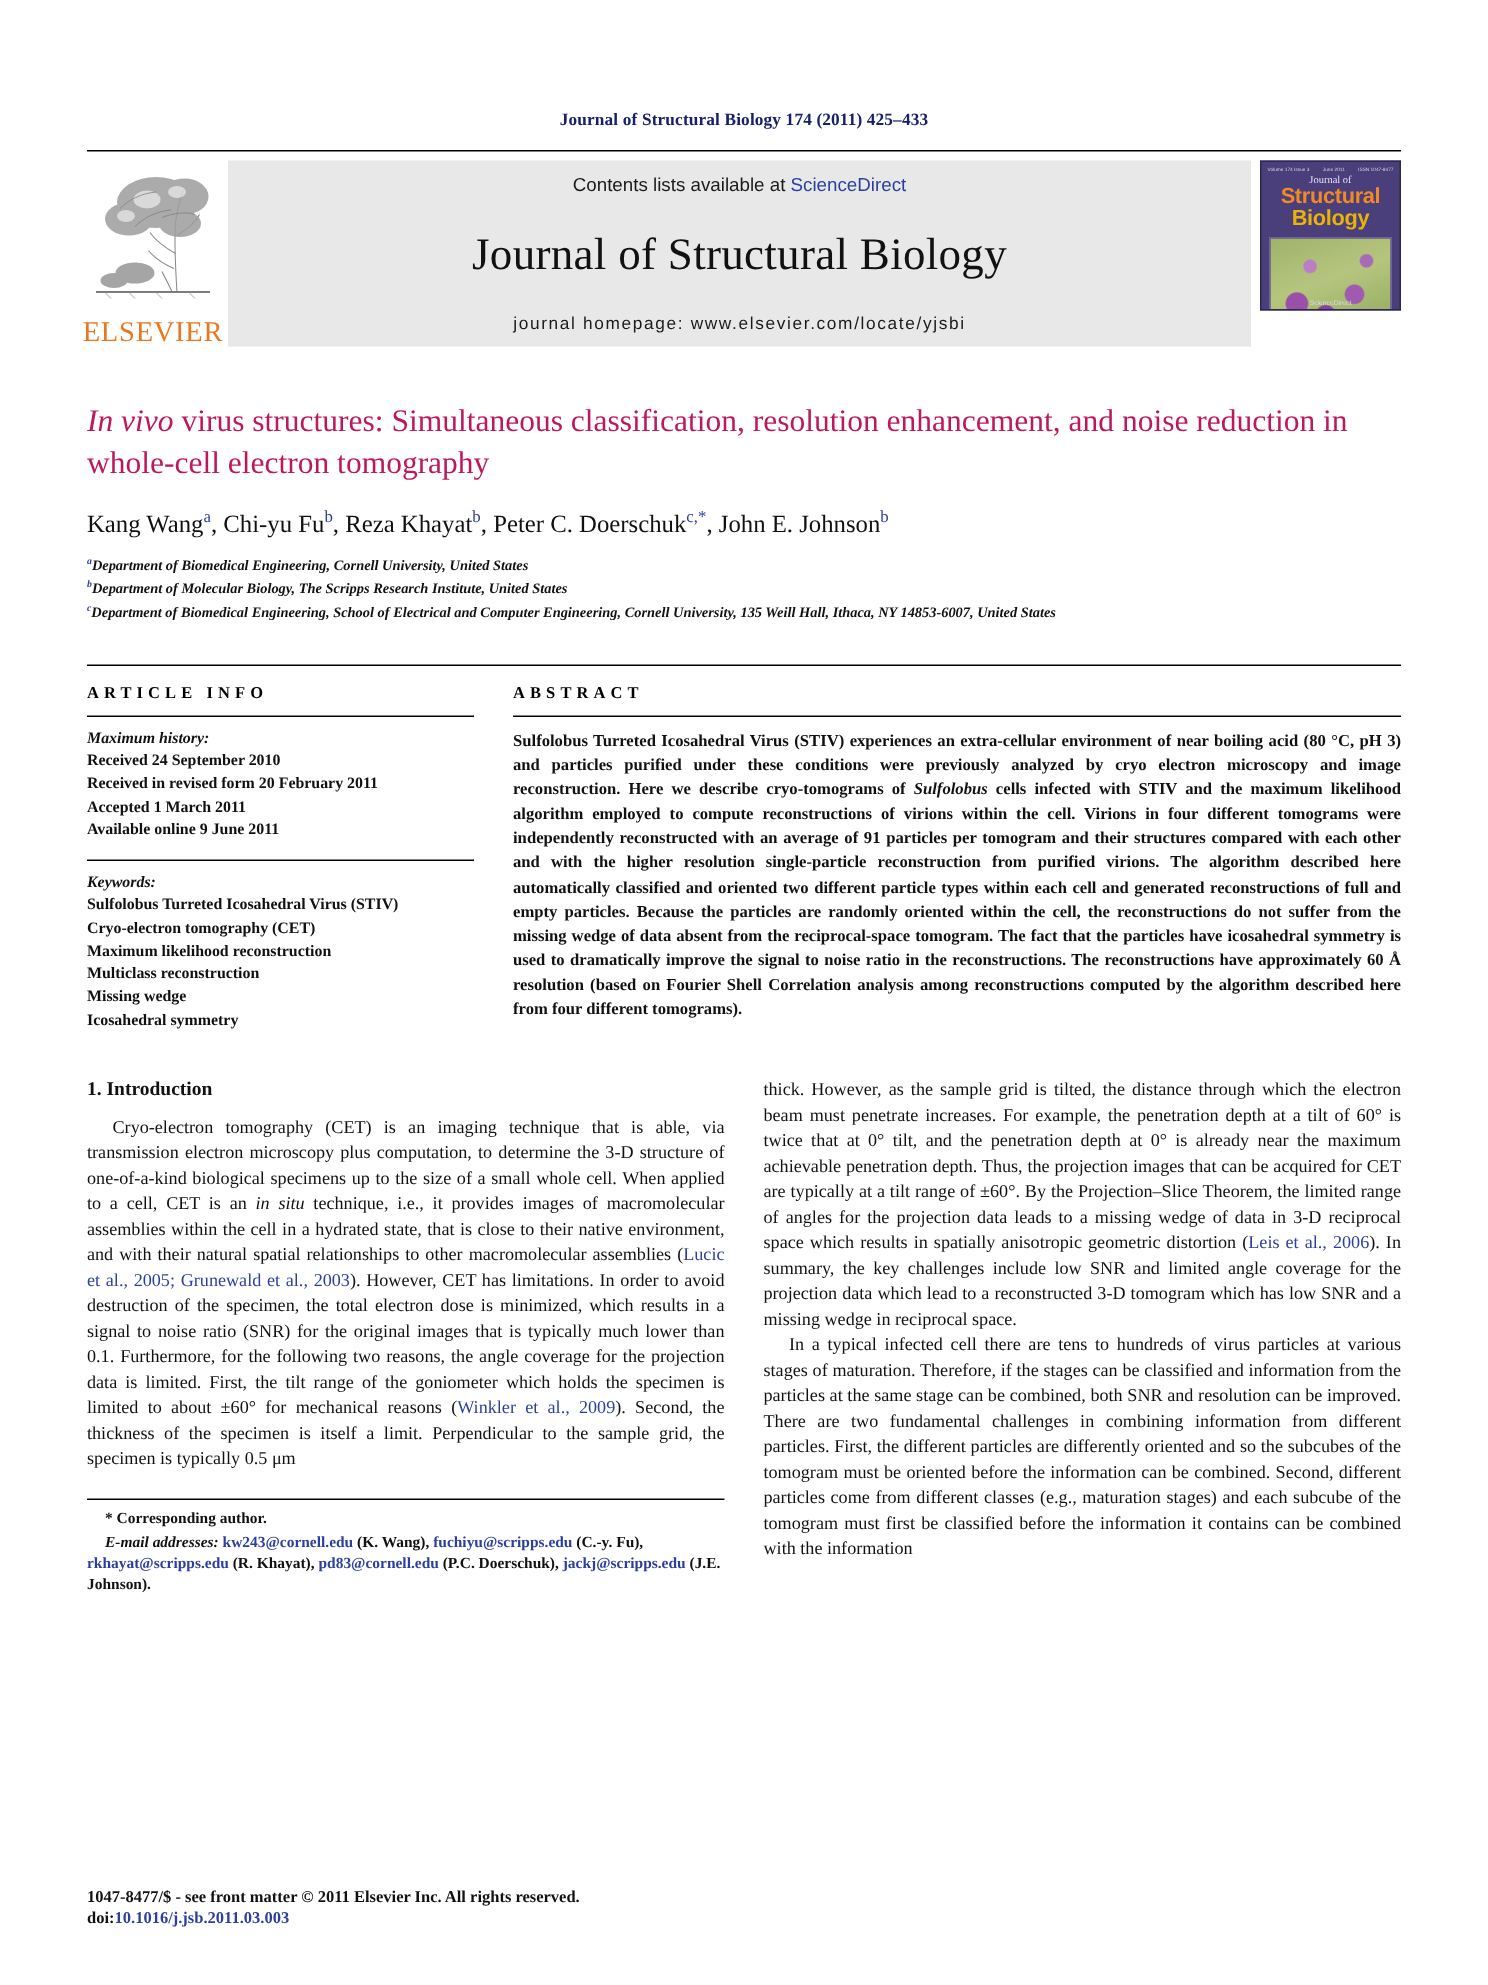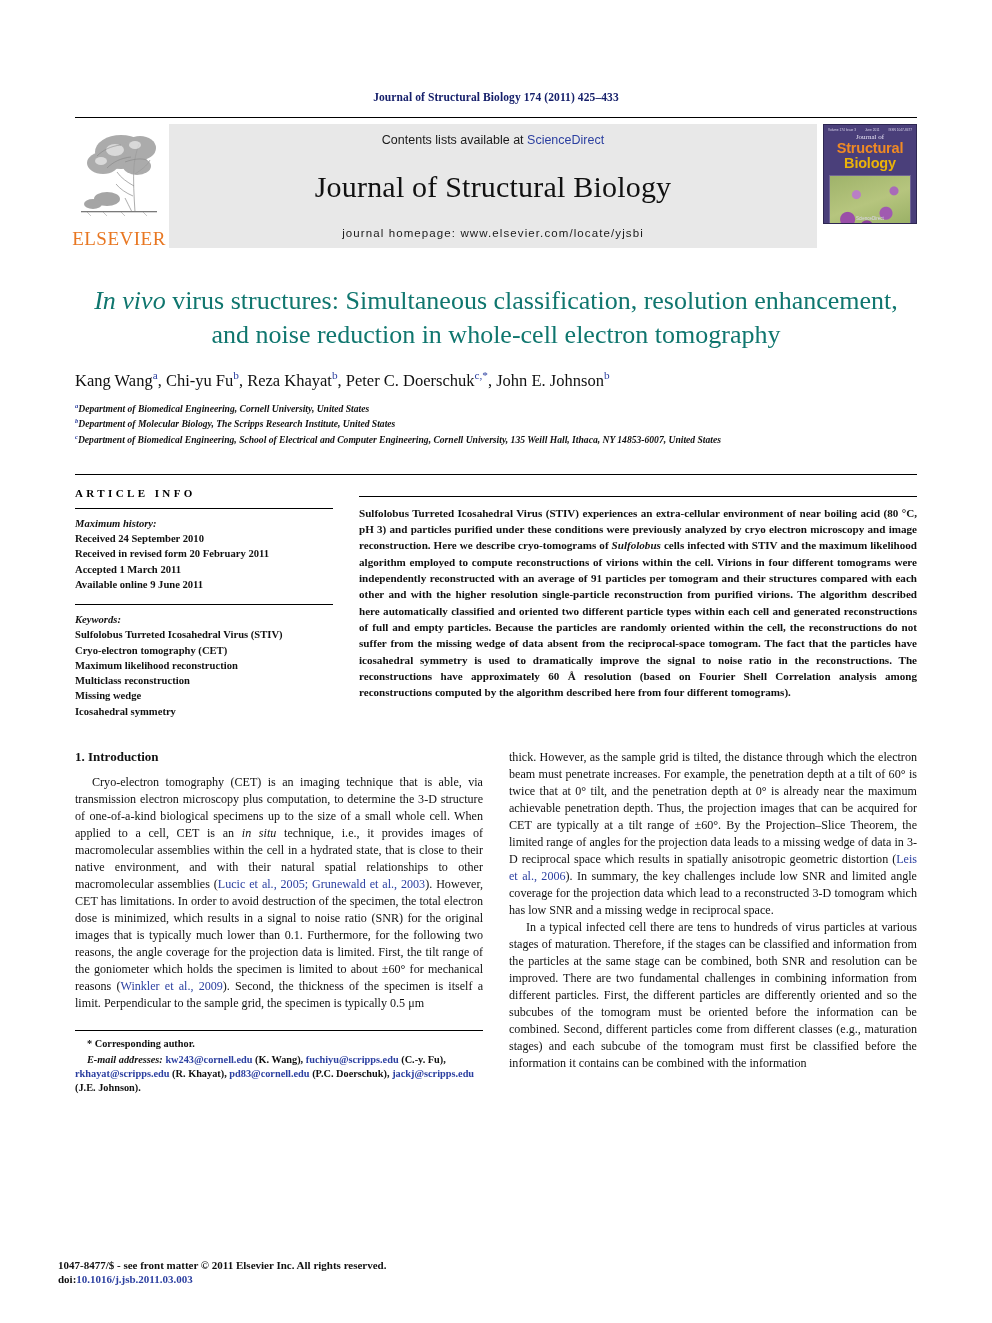--- a/index.html
+++ b/index.html
@@ -14,21 +14,21 @@
     font-family: "Liberation Serif", "DejaVu Serif", serif;
     color: #000000;
     position: relative;
     overflow: hidden;
   }
 
   .page {
     position: relative;
     width: 992px;
     height: 1323px;
-    padding: 17px;
+    padding: 0;
     box-sizing: border-box;
   }
 
   
   .running-head {
     text-align: center;
     font-family: "Liberation Serif", serif;
     font-weight: bold;
     font-size: 11.5px;
     color: #16206b;
@@ -169,26 +169,25 @@
     font-family: "Liberation Sans", sans-serif;
   }
 
   
   .title-block {
     margin: 36px 58px 0 58px;
     border-top: 0px;
   }
   .art-title {
     font-family: "Liberation Serif", serif;
-    font-size: 26px;
+    font-size: 21px;
     line-height: 1.31;
-    color: #0f766e;
+    color: #be185d;
     margin: 0;
     font-weight: normal;
-    text-align: center;
   }
   .art-title em { font-style: italic; }
 
   .authors {
     margin-top: 17px;
     font-family: "Liberation Serif", serif;
     font-size: 16.5px;
     color: #111;
   }
   .authors sup, .aff sup {
@@ -443,20 +442,21 @@
         <div>Sulfolobus Turreted Icosahedral Virus (STIV)</div>
         <div>Cryo-electron tomography (CET)</div>
         <div>Maximum likelihood reconstruction</div>
         <div>Multiclass reconstruction</div>
         <div>Missing wedge</div>
         <div>Icosahedral symmetry</div>
       </div>
     </div>
 
     <div class="col-abs">
+      <div class="sec-head">ABSTRACT</div>
       <div class="rule"></div>
       <div class="abs-body"><span>Sulfolobus Turreted Icosahedral Virus (STIV) experiences an extra-cellular environment of near boiling acid (80 °C, pH 3) and particles purified under these conditions were previously analyzed by cryo electron microscopy and image reconstruction. Here we describe cryo-tomograms of </span><em>Sulfolobus</em><span> cells infected with STIV and the maximum likelihood algorithm employed to compute reconstructions of virions within the cell. Virions in four different tomograms were independently reconstructed with an average of 91 particles per tomogram and their structures compared with each other and with the higher resolution single-particle reconstruction from purified virions. The algorithm described here automatically classified and oriented two different particle types within each cell and generated reconstructions of full and empty particles. Because the particles are randomly oriented within the cell, the reconstructions do not suffer from the missing wedge of data absent from the reciprocal-space tomogram. The fact that the particles have icosahedral symmetry is used to dramatically improve the signal to noise ratio in the reconstructions. The reconstructions have approximately 60 Å resolution (based on Fourier Shell Correlation analysis among reconstructions computed by the algorithm described here from four different tomograms).</span></div>
     </div>
   </div>
 
   <div class="body-cols">
 
     <div class="bcol">
       <h2 class="sec-title">1. Introduction</h2>
       <p class="para"><span>Cryo-electron tomography (CET) is an imaging technique that is able, via transmission electron microscopy plus computation, to determine the 3-D structure of one-of-a-kind biological specimens up to the size of a small whole cell. When applied to a cell, CET is an </span><em>in situ</em><span> technique, i.e., it provides images of macromolecular assemblies within the cell in a hydrated state, that is close to their native environment, and with their natural spatial relationships to other macromolecular assemblies (</span><span class="cit">Lucic et al., 2005; Grunewald et al., 2003</span><span>). However, CET has limitations. In order to avoid destruction of the specimen, the total electron dose is minimized, which results in a signal to noise ratio (SNR) for the original images that is typically much lower than 0.1. Furthermore, for the following two reasons, the angle coverage for the projection data is limited. First, the tilt range of the goniometer which holds the specimen is limited to about ±60° for mechanical reasons (</span><span class="cit">Winkler et al., 2009</span><span>). Second, the thickness of the specimen is itself a limit. Perpendicular to the sample grid, the specimen is typically 0.5 μm</span></p>

